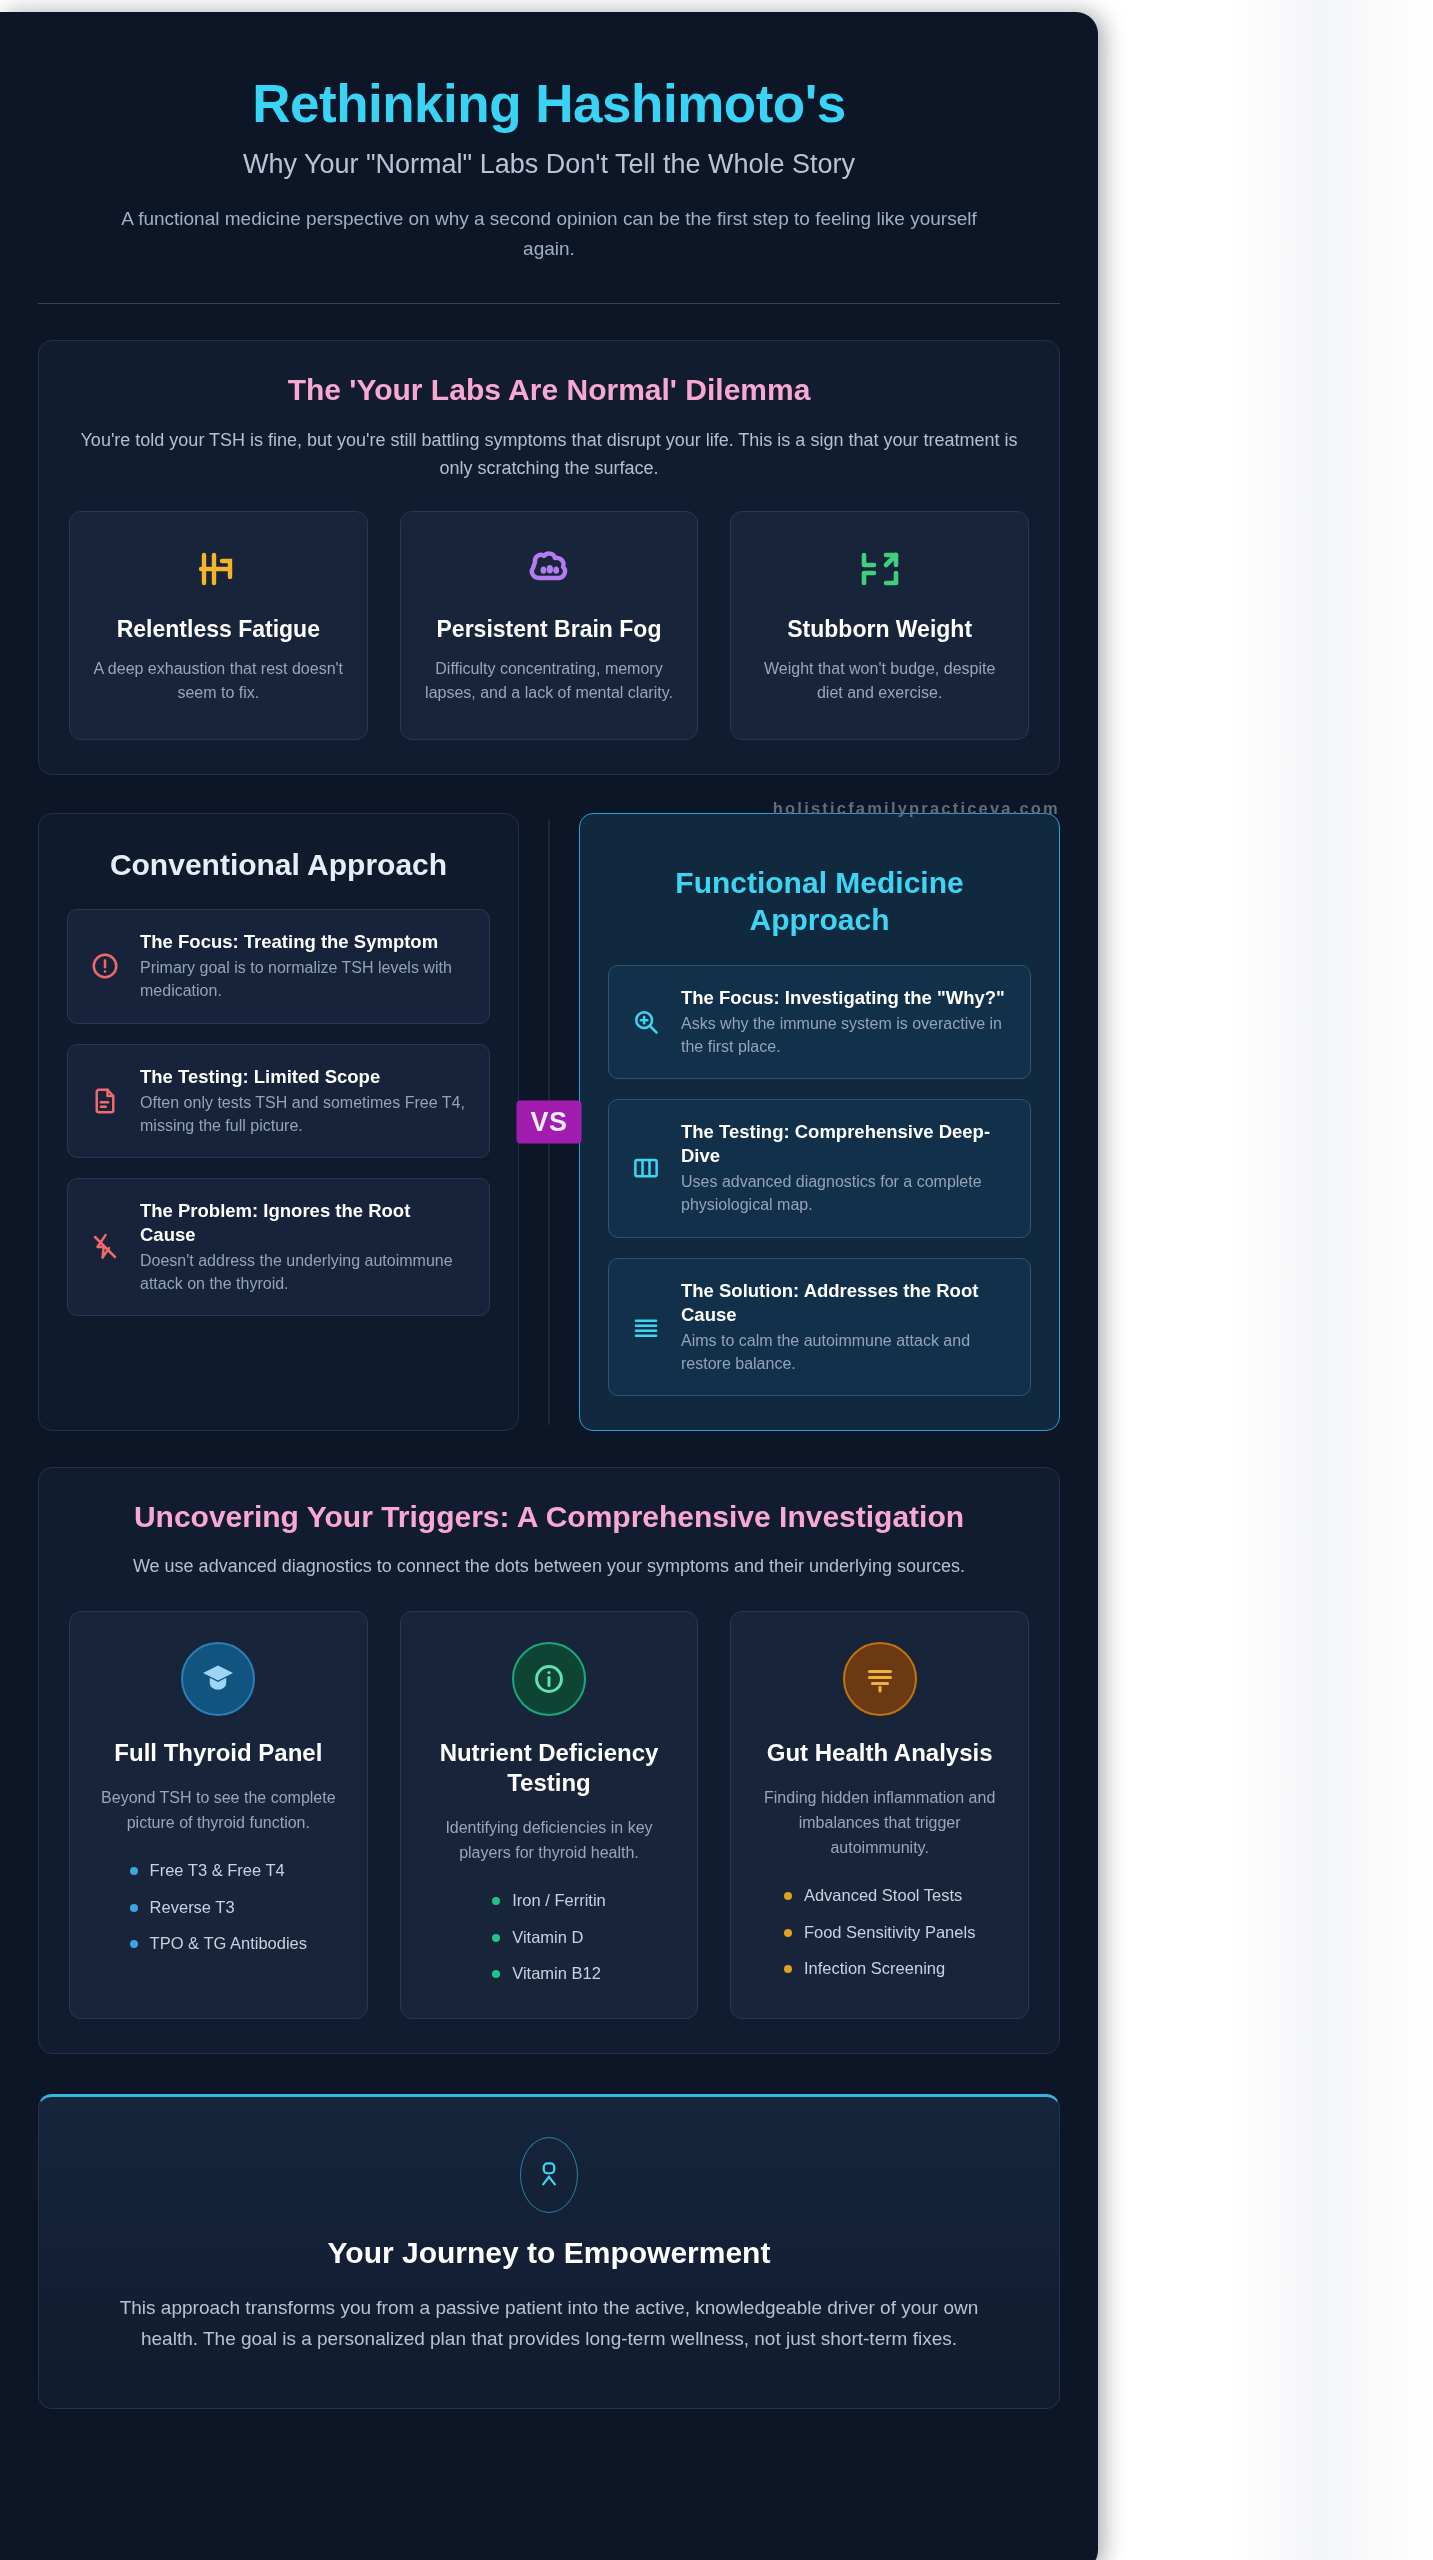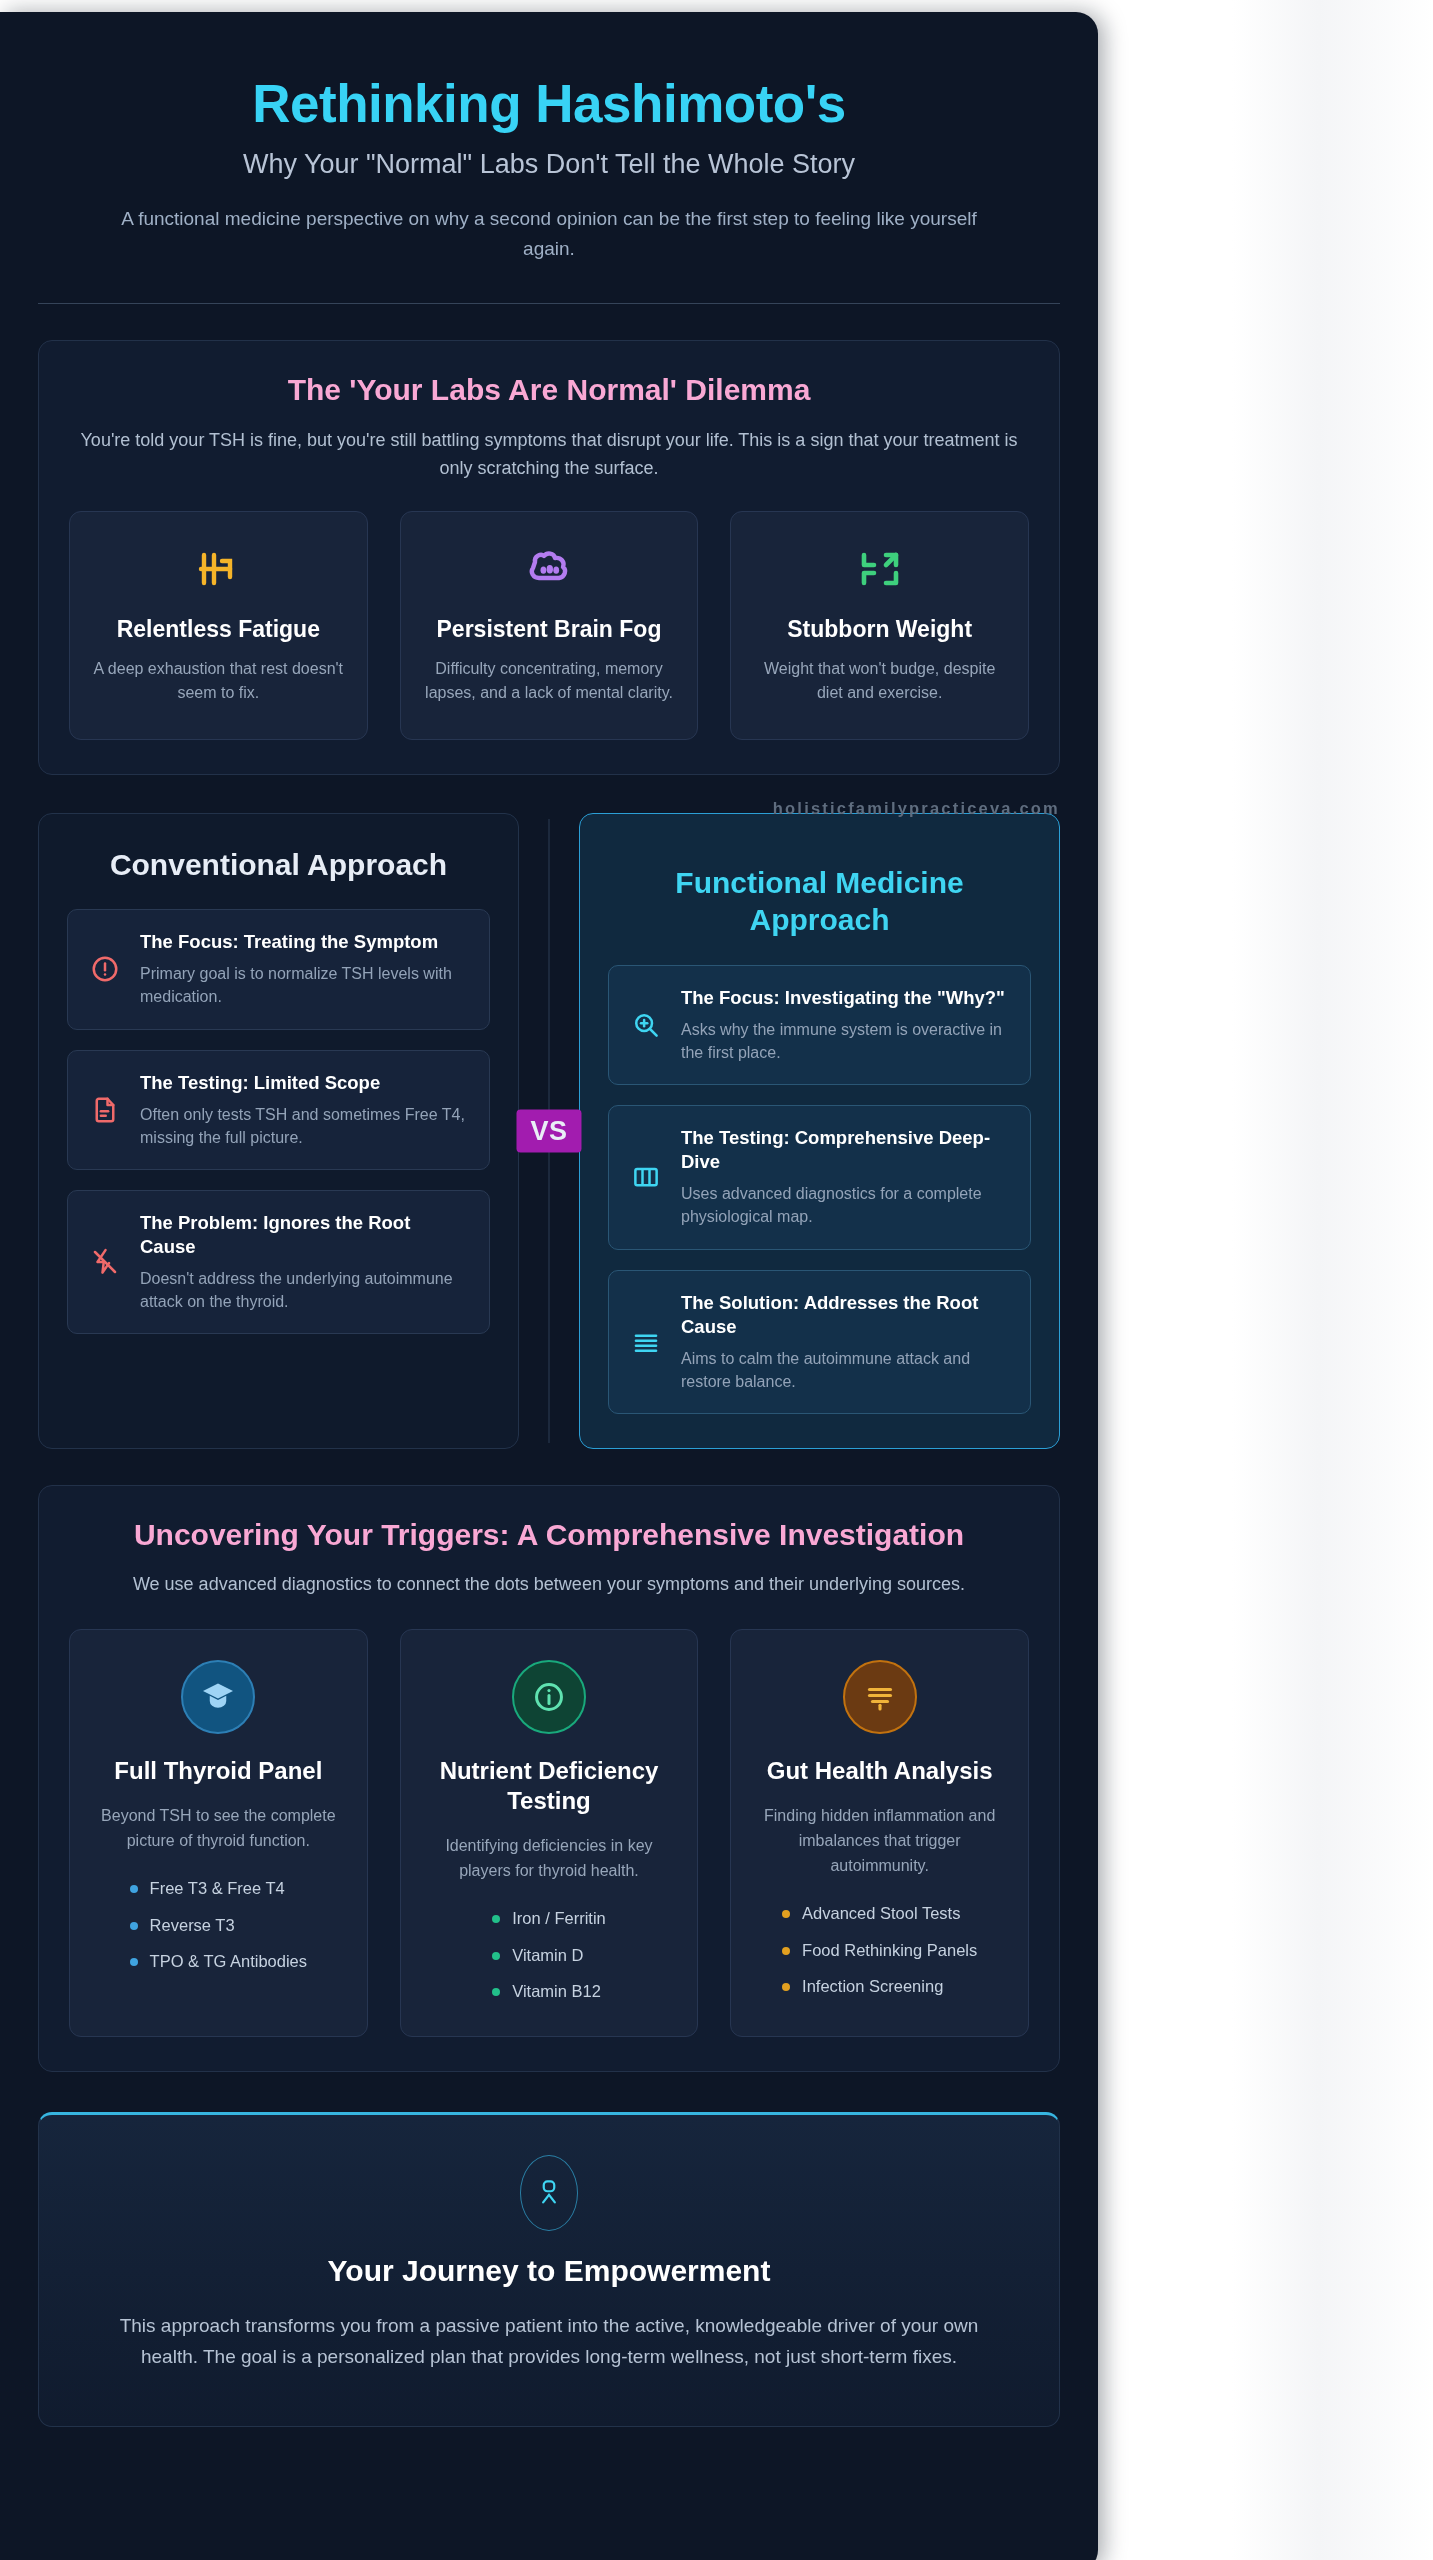--- a/index.html
+++ b/index.html
@@ -156,21 +156,21 @@
   .col-functional .item { background: #13304a; border-color: #2a5675; }
   .item:last-child { margin-bottom: 0; }
   .item-icon { flex: 0 0 34px; display:flex; align-items:center; justify-content:center; }
   .item-body h4 {
     font-size: 18.5px;
     font-weight: 700;
     color: #ffffff;
     line-height: 1.3;
   }
   .item-body p {
-    margin-top: 8px;
+    margin-top: 2px;
     font-size: 16px;
     color: #93a3b8;
     line-height: 1.45;
   }
 
   .vs-divider {
     position: absolute;
     left: 50%;
     top: 6px;
     bottom: 6px;
@@ -505,21 +505,21 @@
             <line x1="5" y1="7" x2="19" y2="7"></line>
             <line x1="5" y1="11" x2="19" y2="11"></line>
             <line x1="7" y1="15" x2="17" y2="15"></line>
             <line x1="12" y1="17.5" x2="12" y2="20"></line>
           </svg>
         </div>
         <h3>Gut Health Analysis</h3>
         <p>Finding hidden inflammation and imbalances that trigger autoimmunity.</p>
         <ul class="trig-list" style="--dot:#e2a020">
           <li>Advanced Stool Tests</li>
-          <li>Food Rethinking Panels</li>
+          <li>Food Sensitivity Panels</li>
           <li>Infection Screening</li>
         </ul>
       </div>
 
     </div>
   </div>
 
   <div class="final">
     <div class="final-icon">
       <svg width="28" height="34" viewBox="0 0 24 28" fill="none" stroke="#3fd5f2" stroke-width="1.9" stroke-linecap="round">

